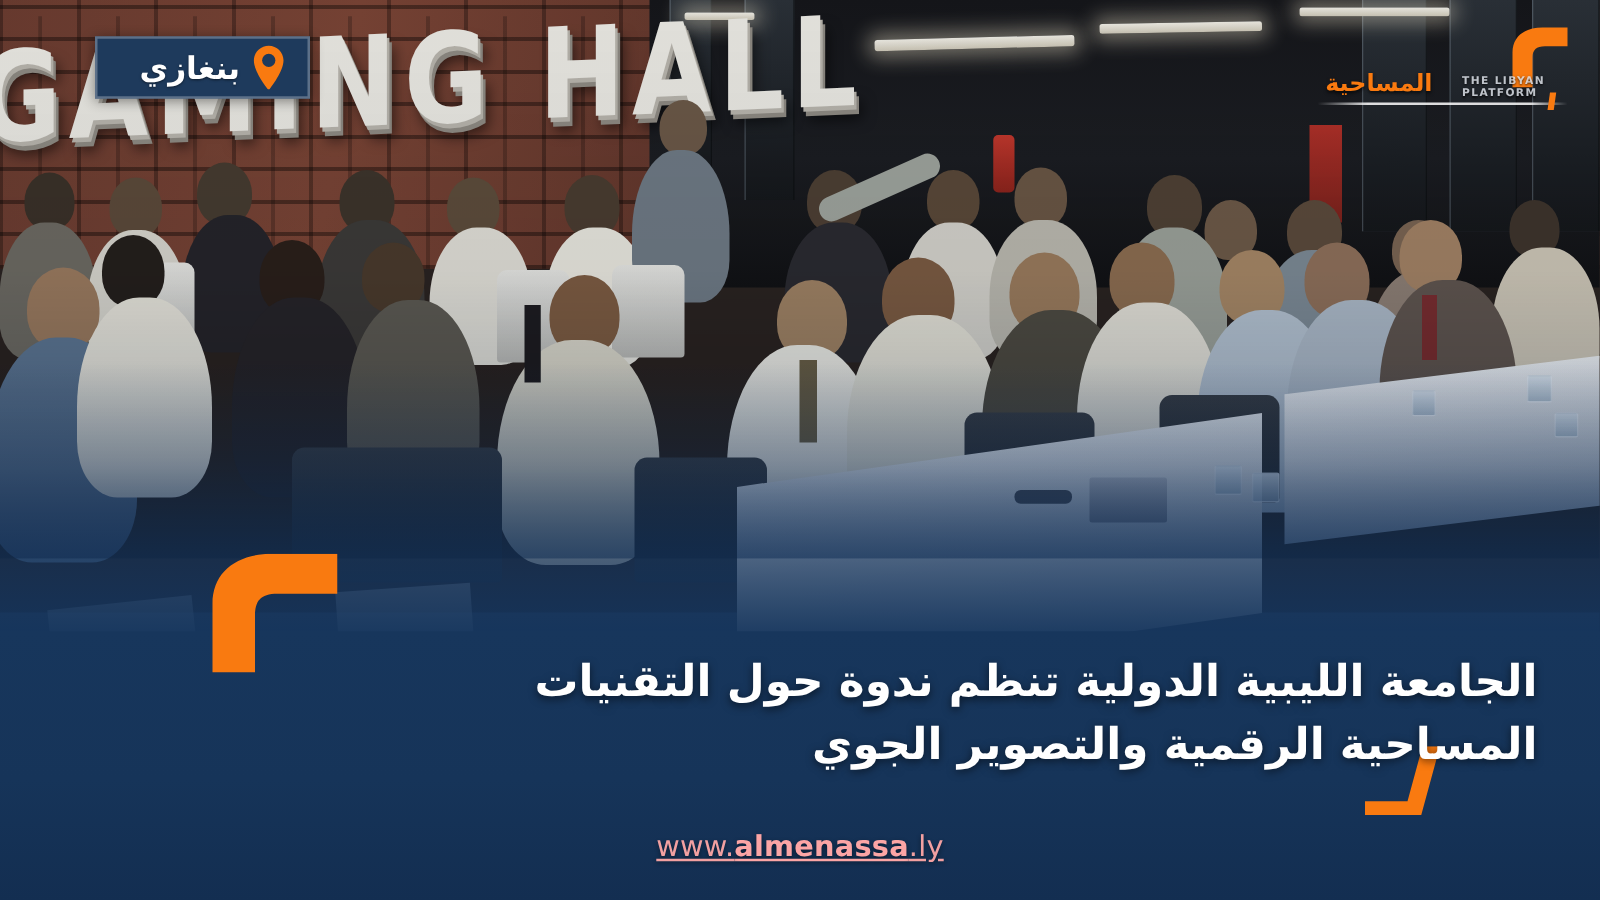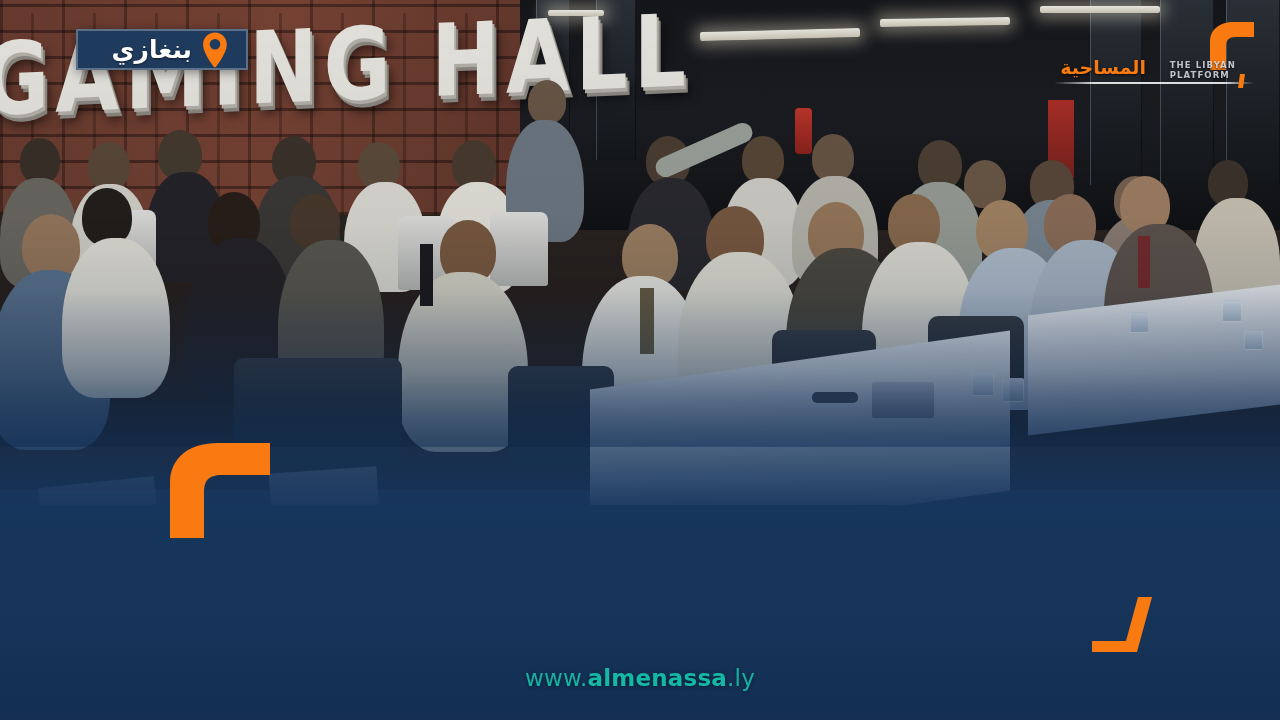--- a/index.html
+++ b/index.html
@@ -118,21 +118,21 @@
       #14325a            100%);
   }
   #bottom-solid {
     position:absolute; left:0; bottom:0; width:1280px; height:215px;
     background:linear-gradient(180deg,#17365c 0%,#163459 55%,#132e51 100%);
   }
 
   
   #loc-badge {
     position:absolute; left:76px; top:29px;
-    height:41px; min-width:172px;
+    height:50px; min-width:172px;
     display:flex; align-items:center; gap:8px;
     padding:0 16px 0 8px;
     background:#1e3a5c;
     border:2px solid rgba(255,255,255,.28);
     box-shadow:0 2px 10px rgba(0,0,0,.45);
   }
   #loc-badge .pin { width:30px; height:38px; flex:0 0 30px; }
   #loc-badge .loc-text {
     color:#ffffff; font-size:25px; font-weight:700;
     line-height:1; letter-spacing:.5px;
@@ -182,23 +182,24 @@
     color:#ffffff;
     font-size:35px; font-weight:700; line-height:1.43;
     letter-spacing:0px;
     text-shadow:0 2px 7px rgba(0,0,0,.55);
   }
 
   
   #site-url {
     position:absolute; left:0; right:0; top:667px;
     text-align:center; direction:ltr;
-    color:#14b8a6; font-size:23px; line-height:1;
+    color:#fca5a5; font-size:23px; line-height:1;
     letter-spacing:.2px;
     text-shadow:0 1px 4px rgba(0,0,0,.45);
+    text-decoration:underline;
   }
   #site-url .u-pre, #site-url .u-suf { font-weight:400; opacity:.96; }
   #site-url .u-mid { font-weight:700; }
 </style>
 </head>
 <body>
 
 <div id="stage">
 
   <div id="photo">
@@ -340,18 +341,19 @@
     <div class="logo-tick"></div>
   </div>
 
   <svg id="bracket-left" viewBox="0 0 110 95">
     <path d="M10 95 V40 C10 14 30 0 58 0 H110 V32 H62 C48 32 44 38 44 50 V95 Z" fill="#f97a10"></path>
   </svg>
   <svg id="bracket-right" viewBox="0 0 75 55">
     <path d="M0 44 H34 L46 0 H60 L45 55 H0 Z" fill="#f97a10"></path>
   </svg>
 
+  <div id="headline">الجامعة الليبية الدولية تنظم ندوة حول التقنيات المساحية الرقمية والتصوير الجوي</div>
 
   <div id="site-url">
     <span class="u-pre">www.</span><span class="u-mid">almenassa</span><span class="u-suf">.ly</span>
   </div>
 
 </div>
 
 </body></html>

